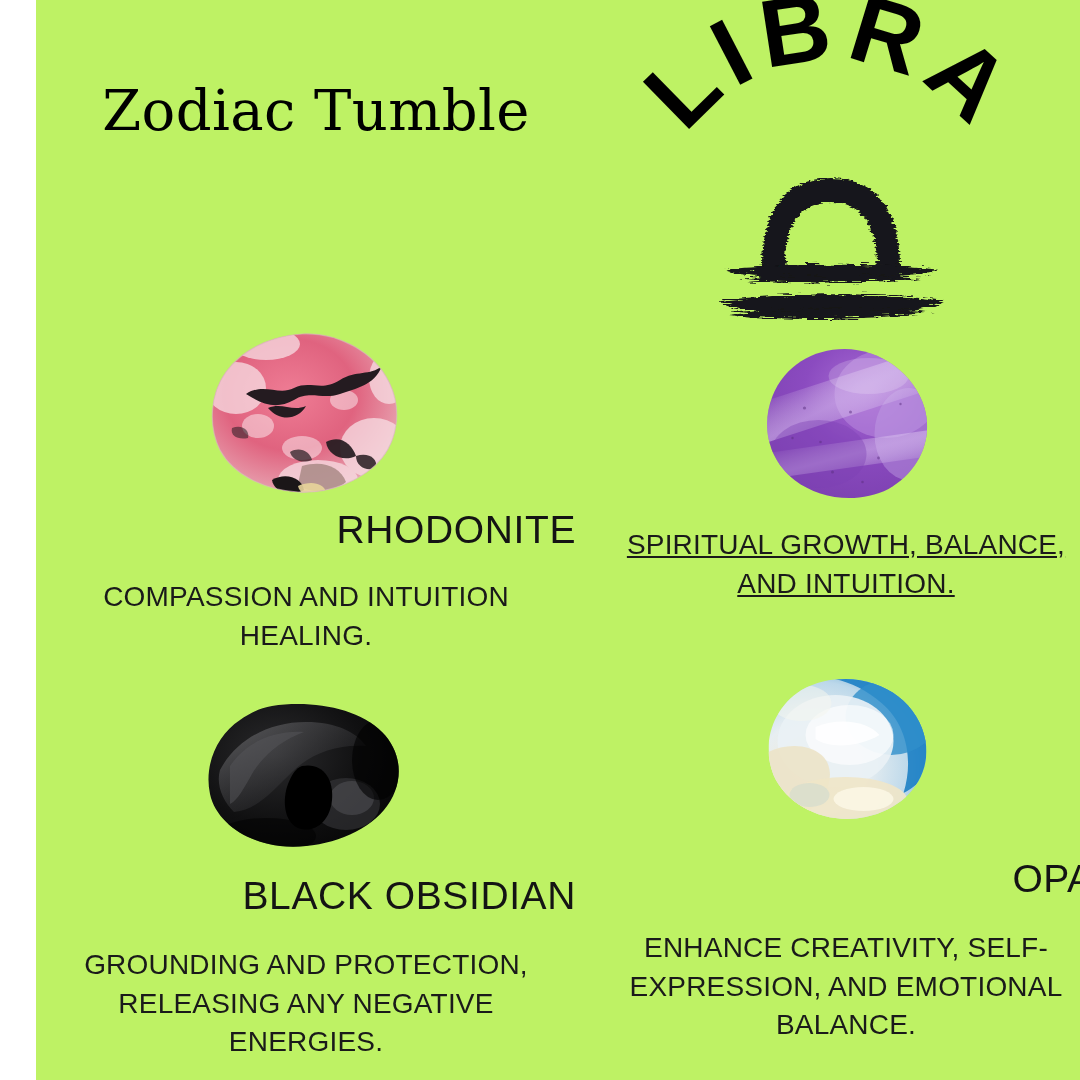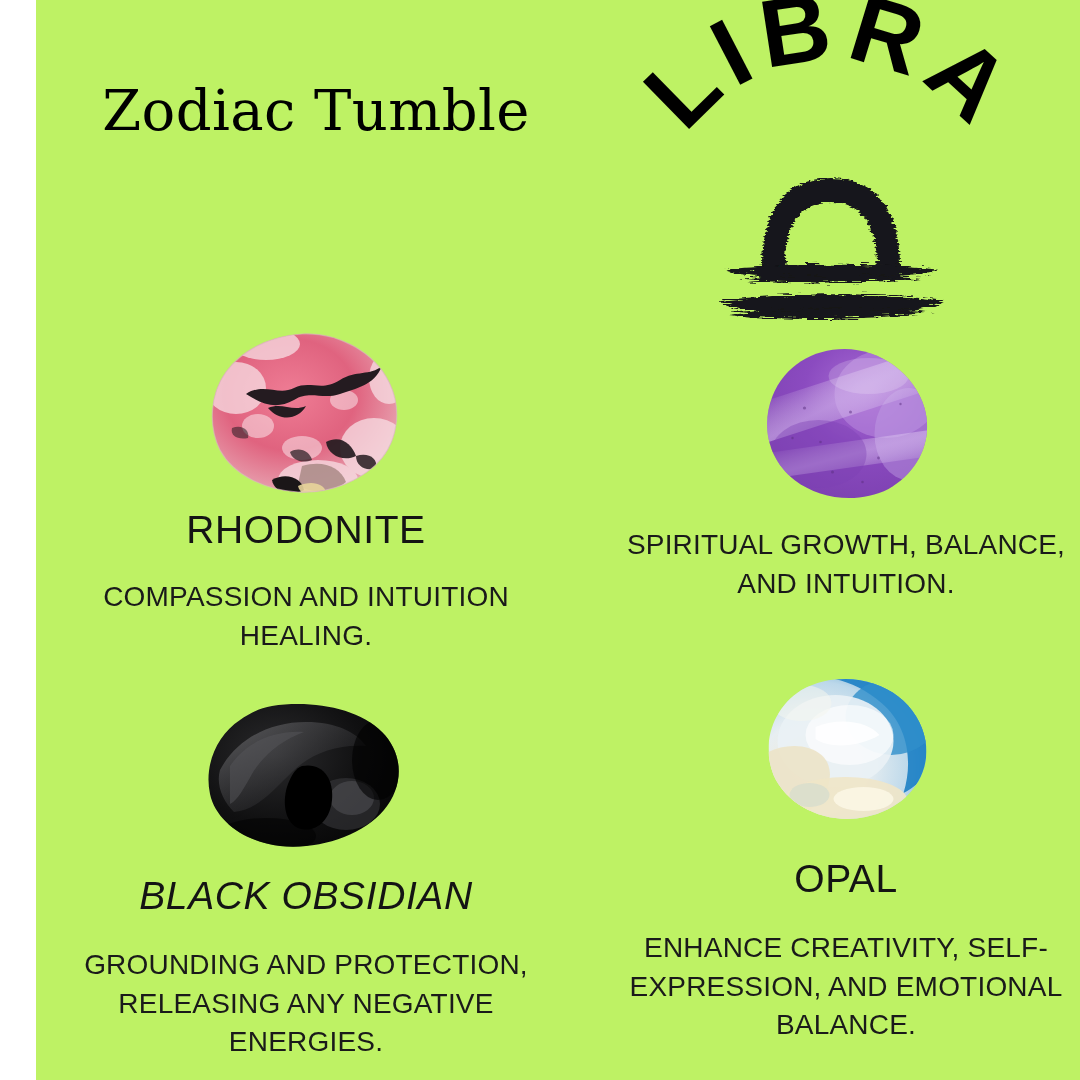--- a/index.html
+++ b/index.html
@@ -23,30 +23,30 @@
   .cell.c-tl{left:0;top:0;}
   .cell.c-tr{left:540px;top:0;}
   .cell.c-bl{left:0;top:360px;}
   .cell.c-br{left:540px;top:343px;}
 
   .stone-wrap{height:180px;position:relative;}
   .stone{position:absolute;left:50%;transform:translateX(-50%);}
 
   .stone-name{
     font-family:"Liberation Sans",sans-serif;font-weight:300;
-    font-size:39px;letter-spacing:.6px;color:#141414;white-space:nowrap;
+    font-size:39px;letter-spacing:.6px;color:#141414;white-space:nowrap;text-align:right;
   }
   .stone-desc{
     margin:0 auto;max-width:450px;
     font-family:"Liberation Sans",sans-serif;font-weight:300;
     font-size:28px;line-height:1.38;letter-spacing:.2px;color:#1a1a1a;
   }
   .c-tl .stone-name{margin-top:8px;} .c-tl .stone-desc{margin-top:26px;}
-  .c-tr .stone-name{margin-top:0px;} .c-tr .stone-desc{margin-top:26px;}
-  .c-bl .stone-name{margin-top:14px;font-style:italic;} .c-bl .stone-desc{margin-top:28px;}
+  .c-tr .stone-name{margin-top:0px;} .c-tr .stone-desc{margin-top:26px;text-decoration:underline;}
+  .c-bl .stone-name{margin-top:14px;} .c-bl .stone-desc{margin-top:28px;}
   .c-br .stone-name{margin-top:14px;} .c-br .stone-desc{margin-top:28px;}
 </style>
 </head>
 <body>
 
 <div class="canvas">
 
   <div class="kit-title">
     <span class="ln">Zodiac Tumble</span>
   </div>

